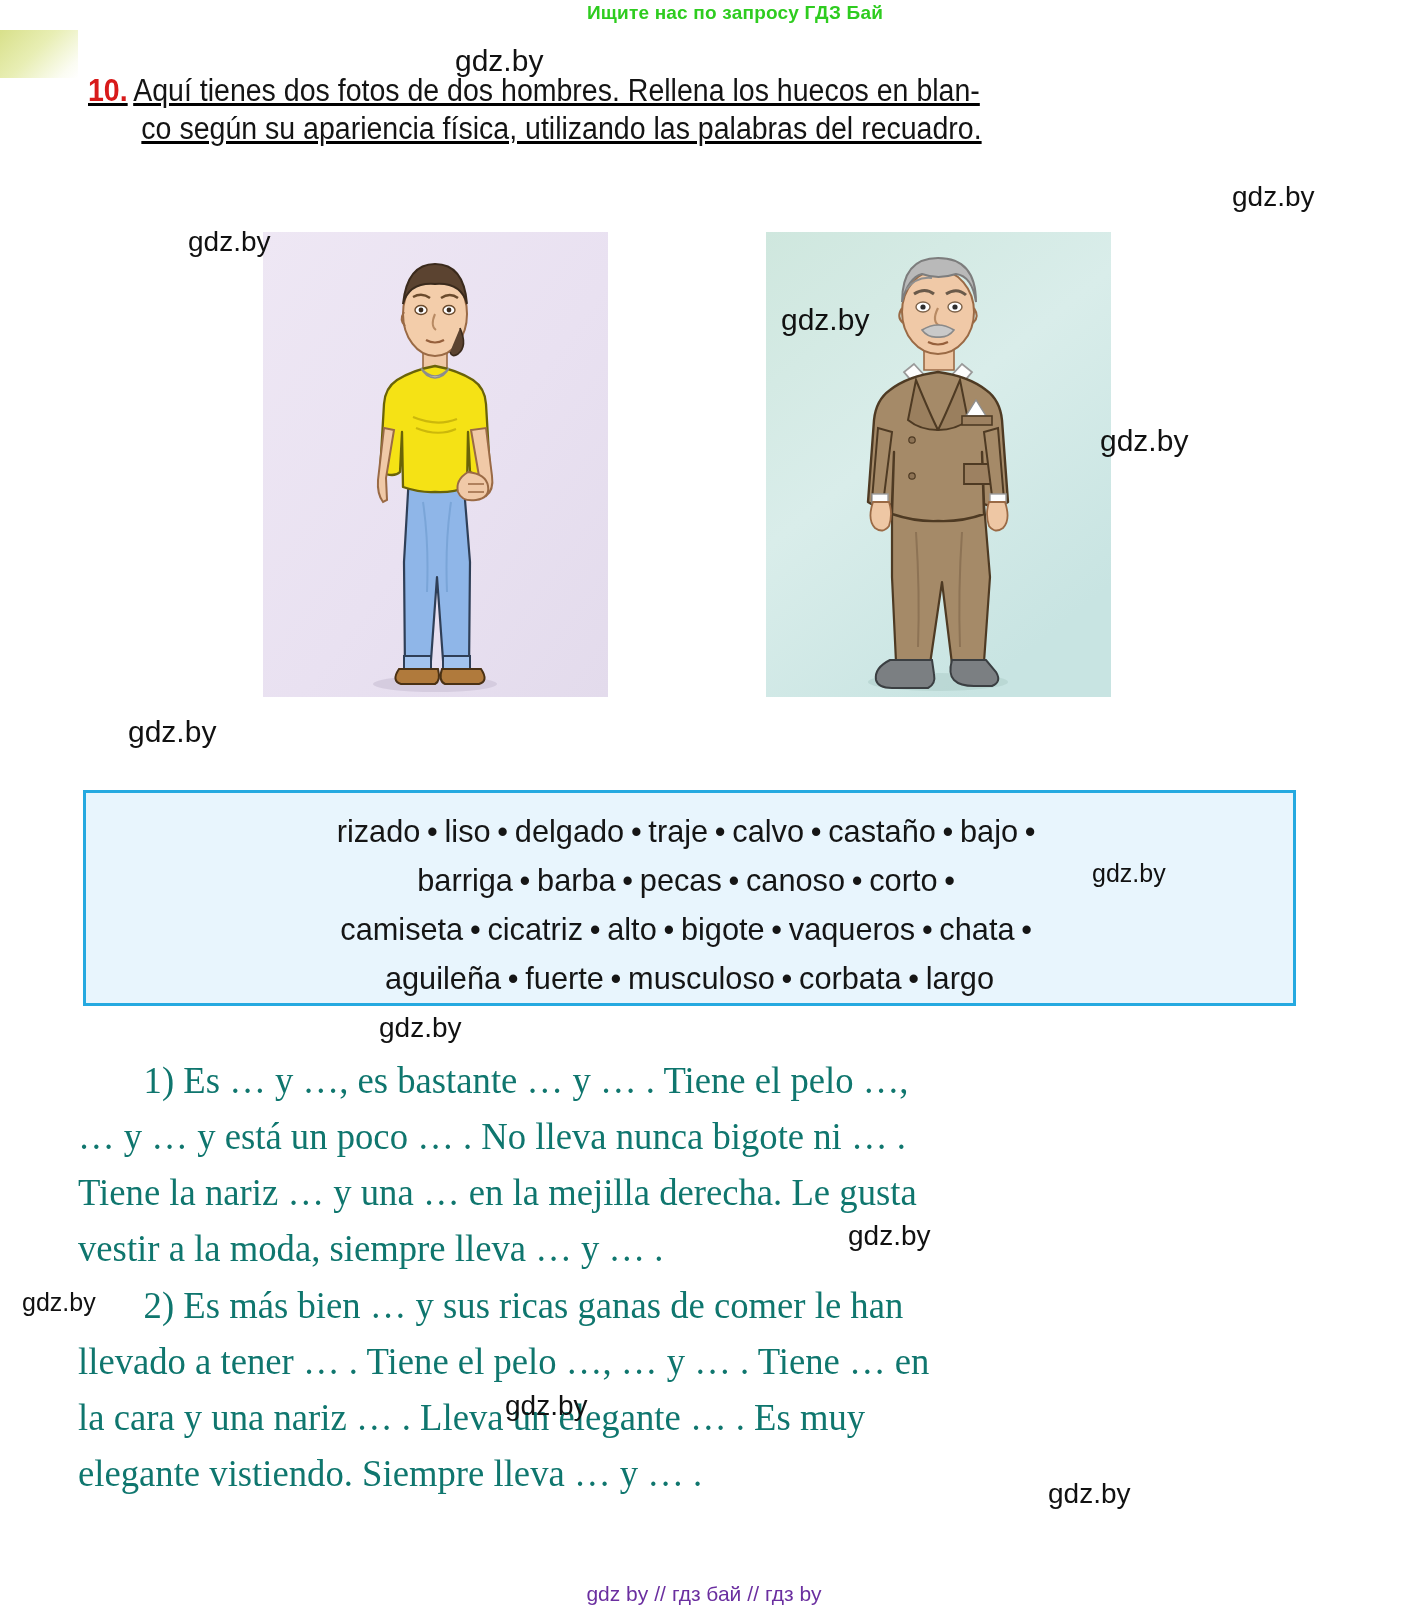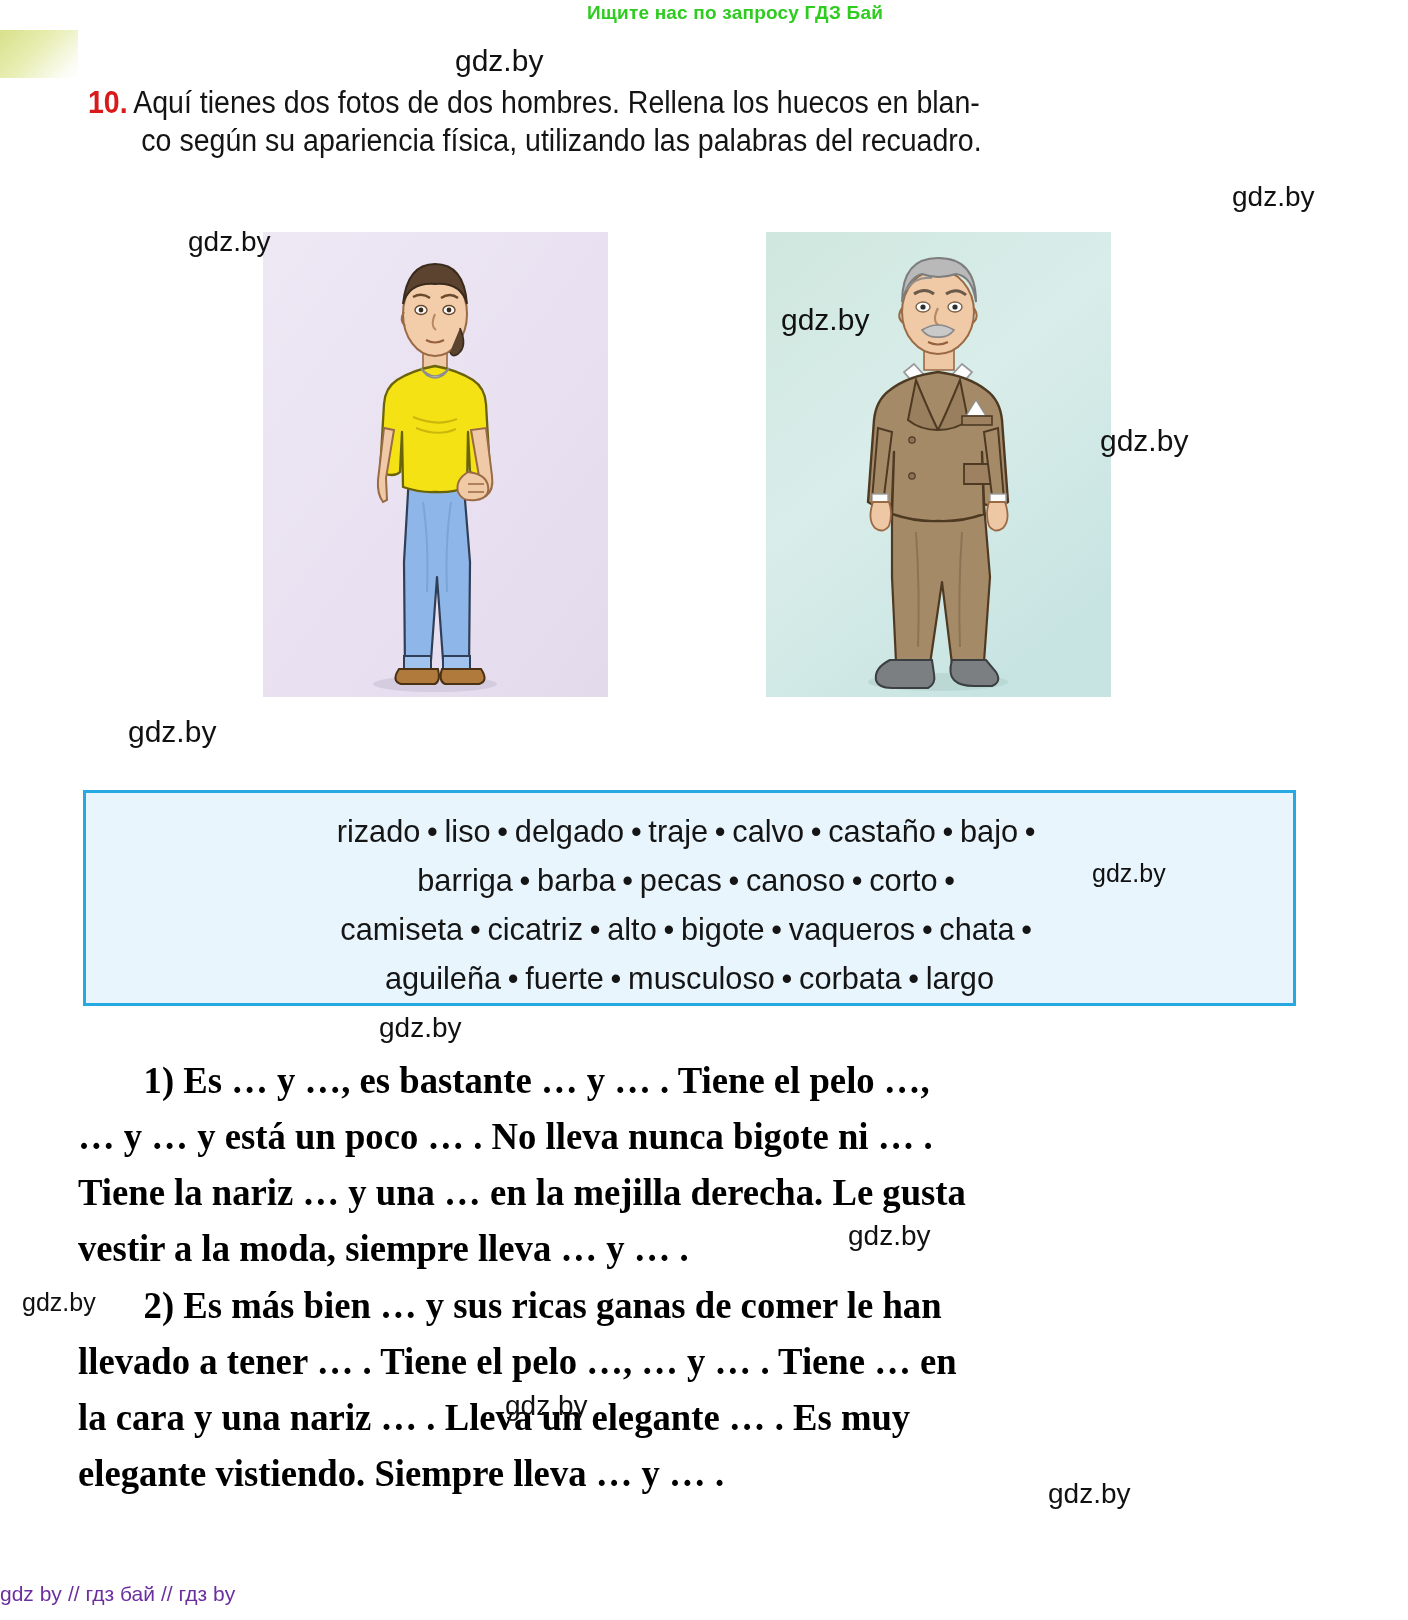--- a/index.html
+++ b/index.html
@@ -40,22 +40,23 @@
     position: absolute;
     color: #111;
     font-family: "Liberation Sans", sans-serif;
     font-weight: 400;
     white-space: nowrap;
   }
 
   
   .task {
     position: absolute;
-    left: 88px; top: 84px;
+    left: 88px; top: 72px;
     width: 1230px;
+    text-decoration: underline;
   }
   .task-line {
     font-family: "Liberation Sans Narrow", "Liberation Sans", sans-serif;
     font-size: 31px;
     line-height: 38px;
     color: #141414;
     transform: scaleX(0.92);
     transform-origin: left center;
     white-space: nowrap;
   }
@@ -97,38 +98,38 @@
     white-space: nowrap;
   }
   .wordline .sep { padding: 0 7px; }
 
   
   .para {
     position: absolute;
     left: 78px;
     width: 1240px;
     font-family: "Liberation Serif", "DejaVu Serif", serif;
-    color: #000000;
-    font-weight: bold;
+    color: #0f766e;
   }
   .p1 { top: 1052px; }
   .p2 { top: 1277px; }
   .pline {
     font-size: 38px;
     line-height: 56px;
     white-space: nowrap;
     transform: scaleX(0.965);
     transform-origin: left center;
   }
   .pline.first { padding-left: 68px; }
 
   
   .footer {
     position: absolute;
     left: 0; bottom: 14px; width: 100%;
+    text-align: center;
     color: #6b2fa0;
     font-size: 21px;
     font-family: "Liberation Sans", sans-serif;
   }
   .footer .slash { padding: 0 6px; }
 </style>
 </head>
 <body>
 
 <div class="promo">Ищите нас по запросу ГДЗ Бай</div>

